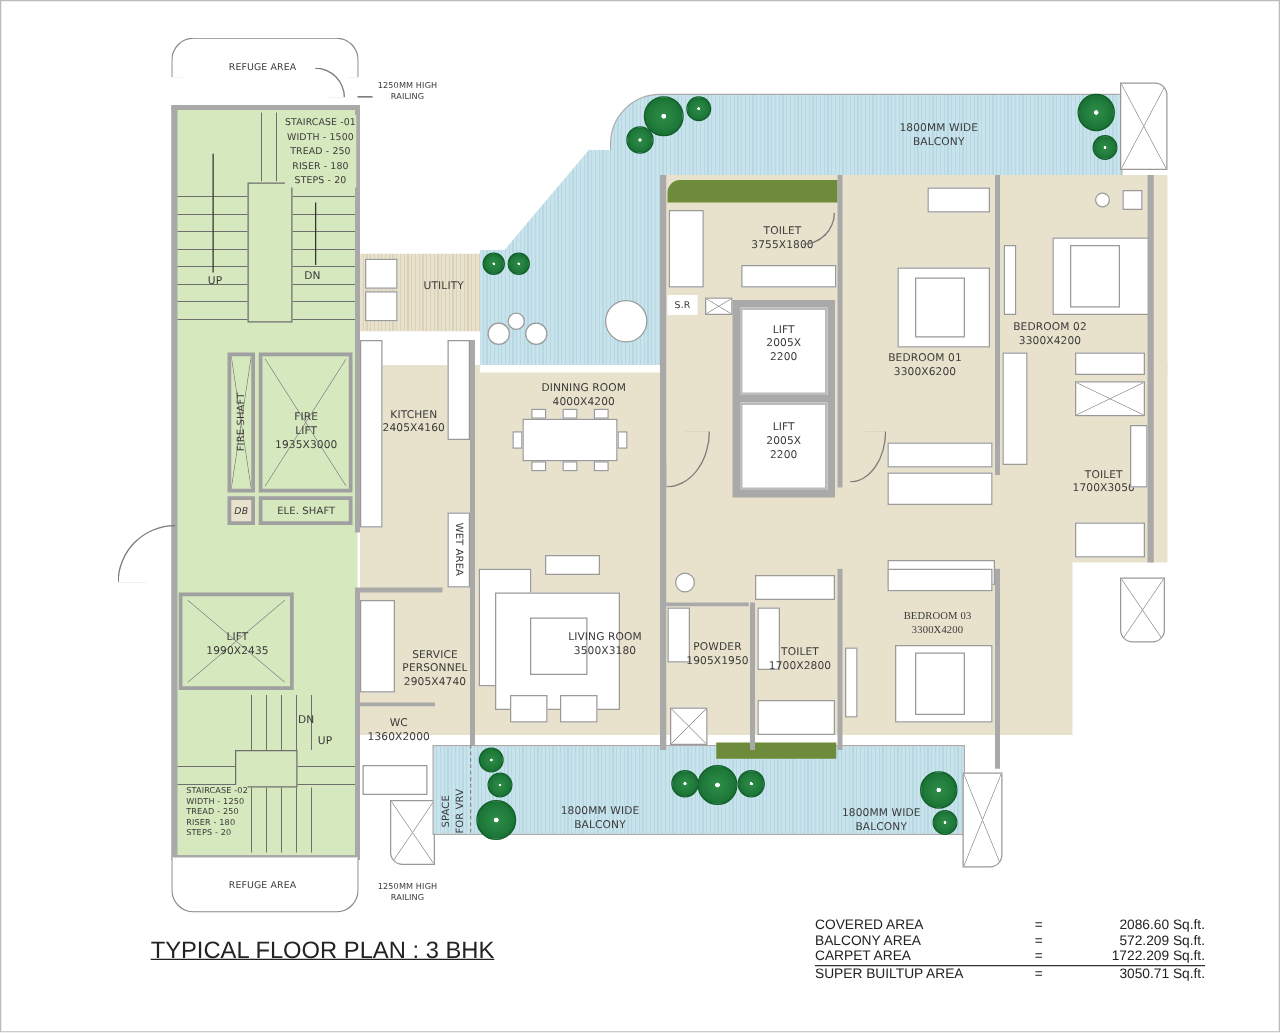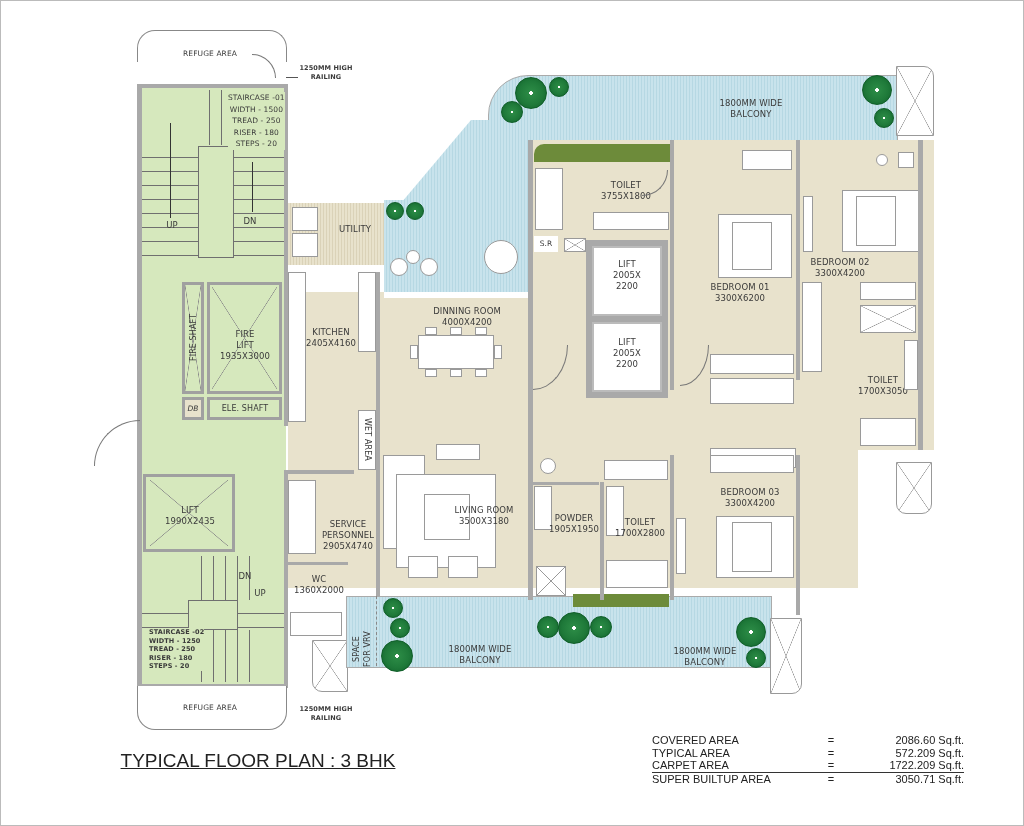--- a/index.html
+++ b/index.html
@@ -1,20 +1,20 @@
 <!DOCTYPE html>
 <html><head>
 <meta charset="utf-8">
 <style>
   html,body{margin:0;padding:0;background:#ffffff;}
   body{width:1024px;height:826px;position:relative;overflow:hidden;font-family:"Liberation Sans",sans-serif;color:#333;}
   .frame{position:absolute;left:0;top:0;width:1022px;height:824px;border:1px solid #bbb;}
   .abs{position:absolute;}
   .lbl{position:absolute;font-family:"DejaVu Sans",sans-serif;font-size:8.5px;line-height:11px;color:#3a3a3a;text-align:center;white-space:pre;letter-spacing:0.1px;}
-  .lbl-sm{font-size:6.5px;line-height:8.5px;text-align:left;font-weight:bold;}
+  .lbl-sm{font-size:6.5px;line-height:8.5px;text-align:left;}
   .lbl-stair{font-size:7.5px;line-height:11.5px;text-align:center;}
   .wall{position:absolute;background:#a9a9a9;}
   .green{background:#d6e8bd;}
   .beige{background:#e8e2cc;}
   .blue{background:repeating-linear-gradient(90deg,#c8e3ec 0 2px,#b6d8e3 2px 3px);}
   .white{background:#fff;}
   .furn{position:absolute;background:#fff;border:1px solid #9a9a9a;box-sizing:border-box;}
   .planter{position:absolute;background:#6d8b3a;}
   .tree{position:absolute;border-radius:50%;background:radial-gradient(circle,#fff 0 8%,#2b8a45 10%,#1f7a3a 55%,#0f5e28 100%);border:1px solid #0f5e28;box-sizing:border-box;}
   .xbox{position:absolute;border:1px solid #999;box-sizing:border-box;background:
@@ -263,40 +263,40 @@
   <div class="xbox" style="left:536px;top:566px;width:30px;height:30px;background-color:#fff;"></div>
 
   <div class="wall" style="left:600px;top:482px;width:4px;height:118px;"></div>
   <div class="furn" style="left:606px;top:486px;width:18px;height:50px;"></div>
   <div class="lbl" style="left:610px;top:517px;width:60px;">TOILET
 1700X2800</div>
   <div class="furn" style="left:606px;top:560px;width:62px;height:28px;"></div>
   <div class="wall" style="left:670px;top:455px;width:4px;height:145px;"></div>
 
   <div class="furn" style="left:710px;top:455px;width:84px;height:18px;"></div>
-  <div class="lbl" style="left:710px;top:487px;width:80px;">BEDROOM 03
+  <div class="lbl" style="left:710px;top:487px;width:80px;font-family:Liberation Serif, serif;">BEDROOM 03
 3300X4200</div>
   <div class="furn" style="left:716px;top:516px;width:78px;height:62px;"></div>
   <div class="furn" style="left:732px;top:522px;width:40px;height:50px;"></div>
   <div class="furn" style="left:676px;top:518px;width:10px;height:56px;"></div>
   <div class="wall" style="left:796px;top:455px;width:4px;height:160px;"></div>
 </div>
 
 <div class="title" style="left:98px;top:750px;width:320px;text-decoration:underline;">
   <div>TYPICAL FLOOR PLAN : 3 BHK</div>
 </div>
 
 <div class="area-table">
   <div class="area-row">
     <span class="k">COVERED AREA</span>
     <span class="eq">=</span>
     <span class="v">2086.60 Sq.ft.</span>
   </div>
   <div class="area-row">
-    <span class="k">TYPICAL AREA</span>
+    <span class="k">BALCONY AREA</span>
     <span class="eq">=</span>
     <span class="v">572.209 Sq.ft.</span>
   </div>
   <div class="area-row sep">
     <span class="k">CARPET AREA</span>
     <span class="eq">=</span>
     <span class="v">1722.209 Sq.ft.</span>
   </div>
   <div class="area-row">
     <span class="k">SUPER BUILTUP AREA</span>

